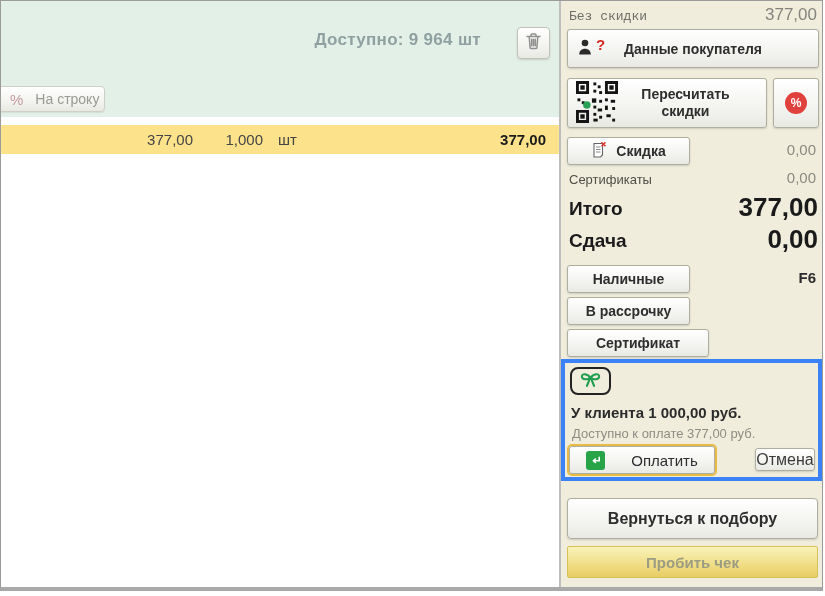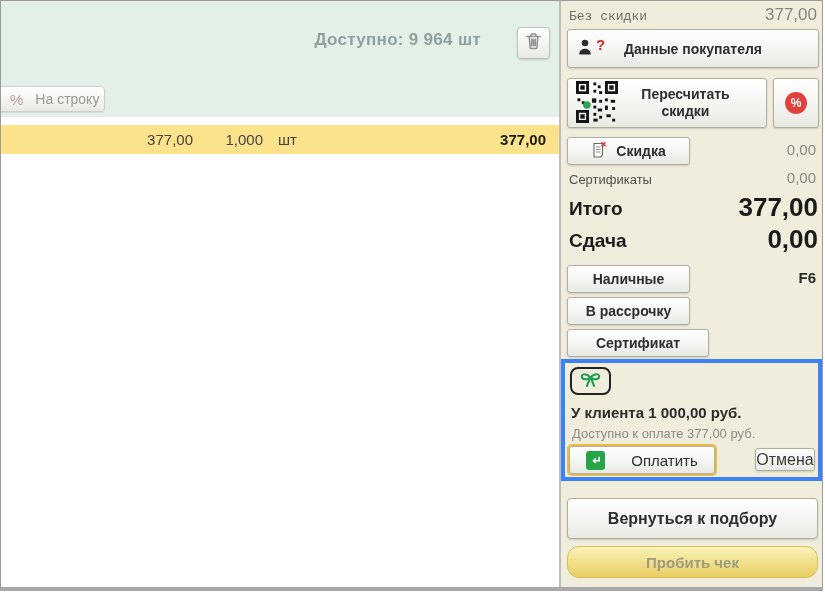--- a/index.html
+++ b/index.html
@@ -99,21 +99,21 @@
     box-shadow:0 0 0 2px #e8bc44; gap:26px;
   }
   .enter-icon{
     width:19px; height:19px; background:#27a348; border-radius:3px;
     display:flex; align-items:center; justify-content:center;
   }
   .cancel-btn{ left:142px; top:85px; width:60px; height:23px; font-size:16px; font-weight:normal; color:#3a3a3a;margin-left:48px; }
 
   .back-btn{ left:6px; top:497px; right:4px; height:41px; font-size:16px; border-radius:4px; }
   .checkout-btn{
-    left:6px; top:545px; right:4px; height:32px; border-radius:12px;
+    left:6px; top:545px; right:4px; height:32px; border-radius:2px;
     background:linear-gradient(180deg,#f9f2ba 0%,#f2e291 45%,#e8cd62 100%);
     border:1px solid #d6c156; box-shadow:none;
     font-size:15px; color:#9c9c82;
   }
 </style>
 </head>
 <body>
 
 <div class="window">
 

